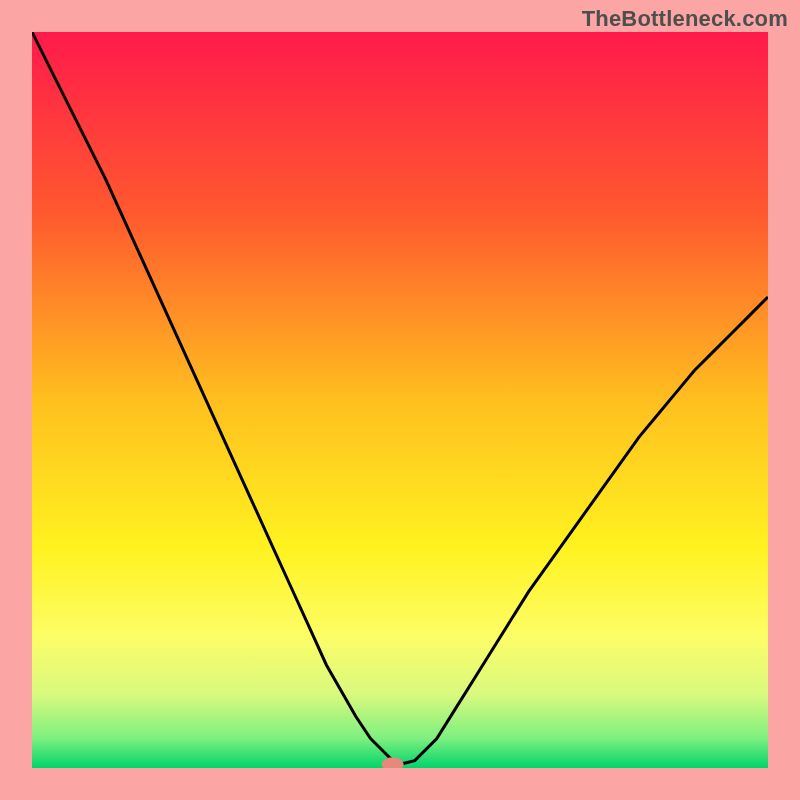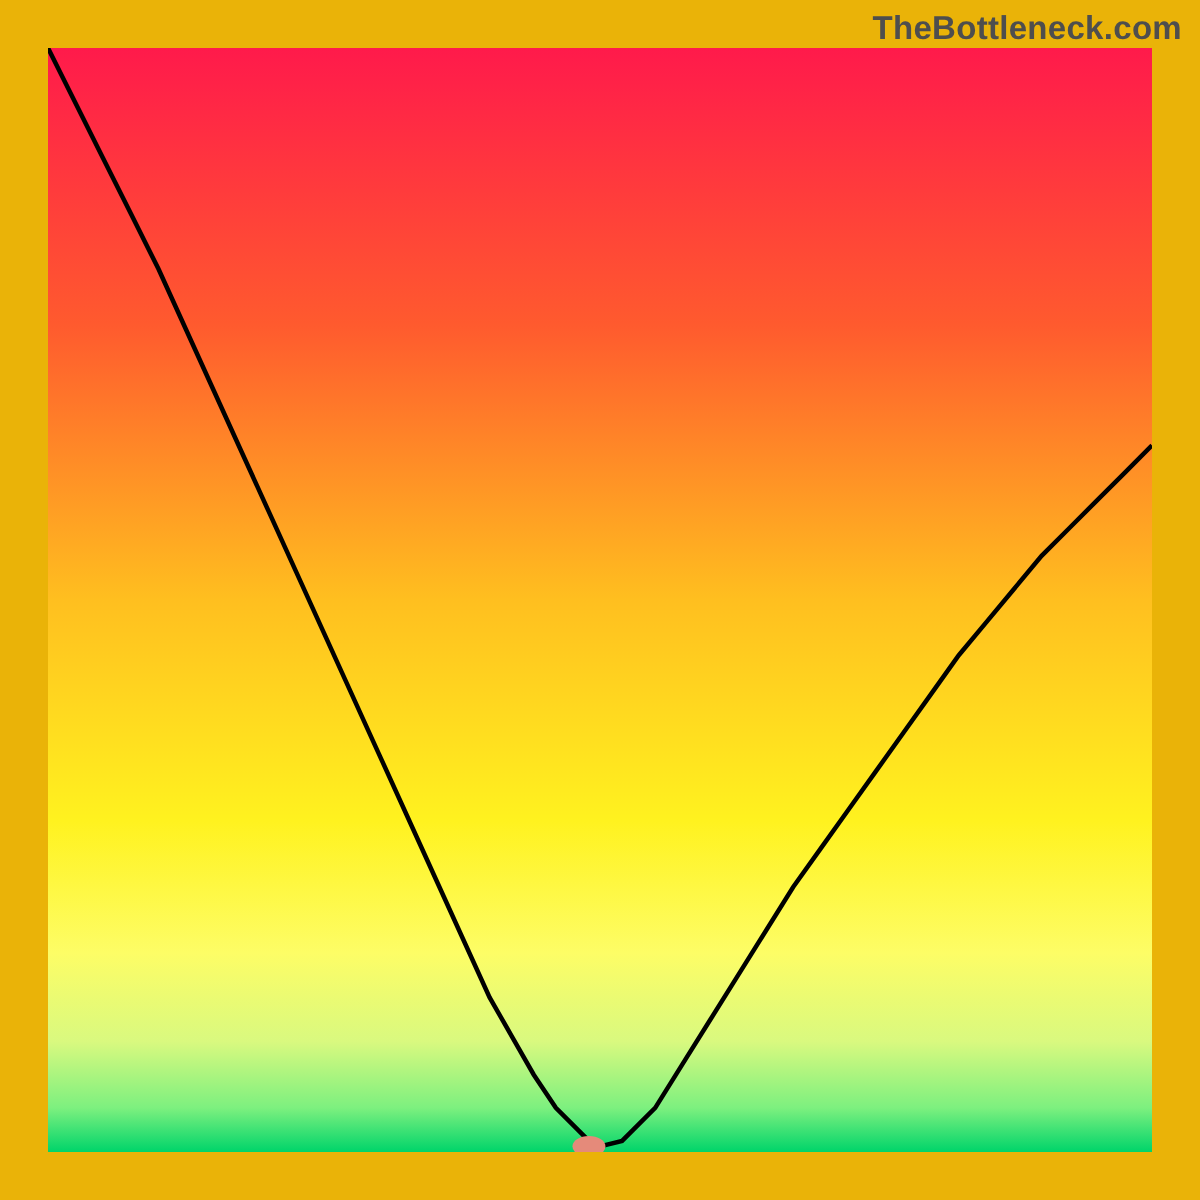--- a/index.html
+++ b/index.html
@@ -8,21 +8,21 @@
     width: 800px;
     height: 800px;
     overflow: hidden;
     background: #000;
     font-family: Arial, Helvetica, sans-serif;
   }
   .outer {
     position: relative;
     width: 800px;
     height: 800px;
-    background: #eab308;
+    background: #fca5a5;
   }
   .watermark {
     position: absolute;
     top: 6px;
     right: 12px;
     color: #4e4e4e;
     font-size: 22px;
     font-weight: bold;
     letter-spacing: 0.2px;
   }

